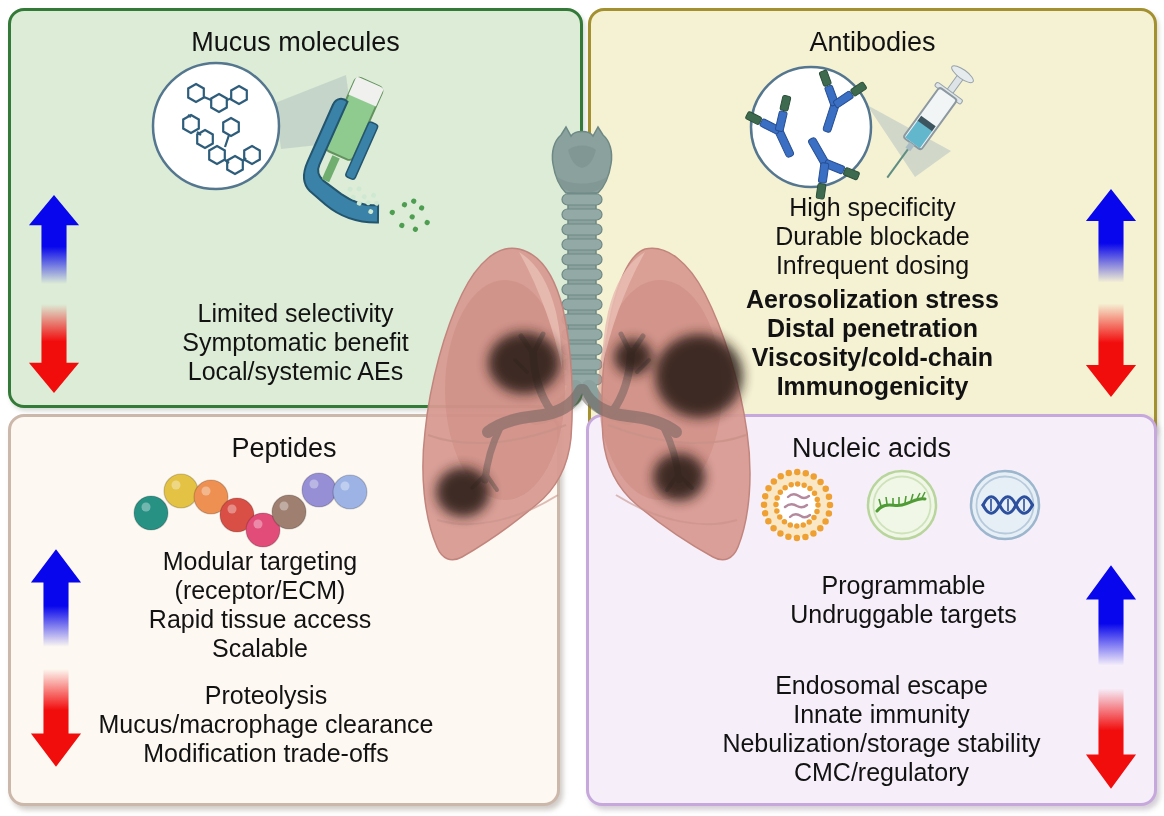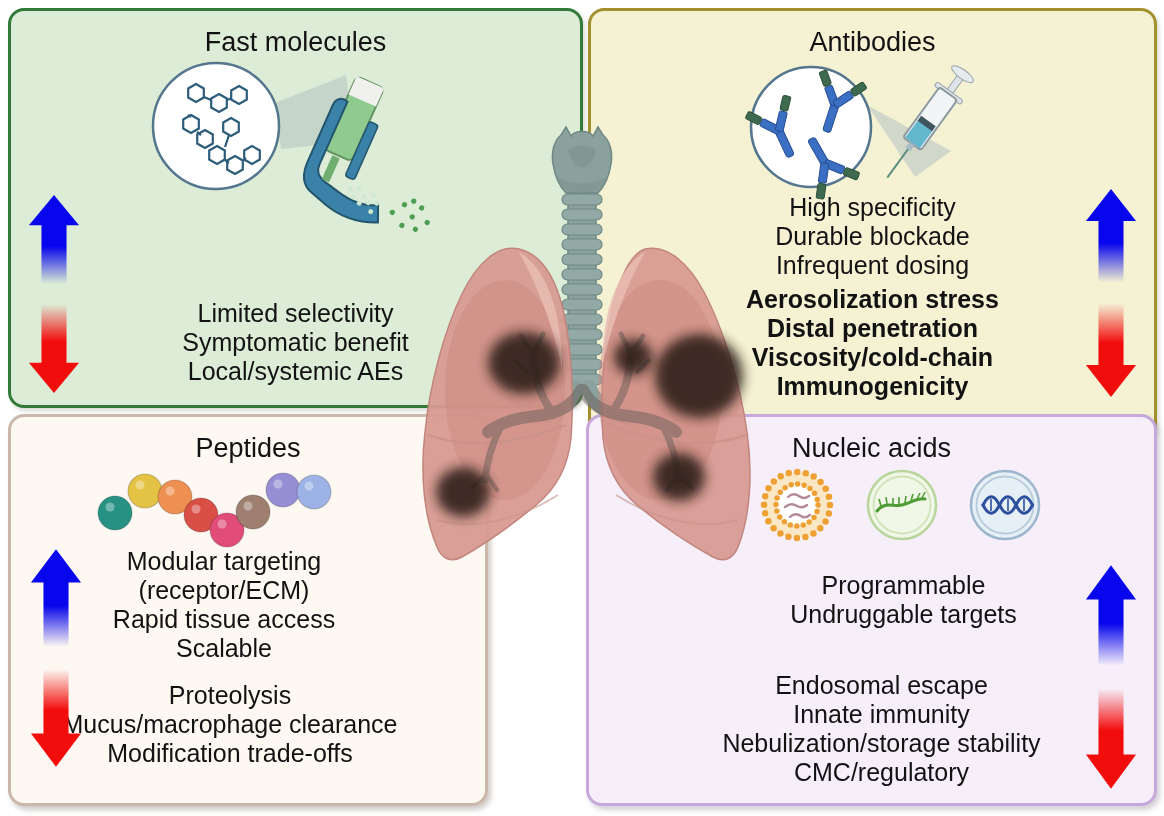--- a/index.html
+++ b/index.html
@@ -3,21 +3,21 @@
 <meta charset="utf-8">
 <style>
   html,body{margin:0;padding:0;background:#ffffff;}
   .canvas{position:relative;width:1164px;height:816px;background:#ffffff;
           font-family:"Liberation Sans","DejaVu Sans",sans-serif;color:#121212;overflow:hidden;}
   .quad{position:absolute;border-radius:16px;border:3px solid;box-sizing:border-box;}
   .quad.tl{left:8px;top:8px;width:575px;height:400px;background:#dcecd6;border-color:#337a38;
            box-shadow:2px 3px 4px rgba(90,110,90,.25);}
   .quad.tr{left:588px;top:8px;width:569px;height:432px;background:#f5f1d3;border-color:#a3902f;
            box-shadow:2px 3px 4px rgba(120,110,70,.25);}
-  .quad.bl{left:8px;top:414px;width:480px;height:392px;background:#fdf8f1;border-color:#cbb8ab;
+  .quad.bl{left:8px;top:414px;width:552px;height:392px;background:#fdf8f1;border-color:#cbb8ab;
            box-shadow:3px 4px 5px rgba(120,105,95,.35);padding-left:12px;}
   .quad.br{left:586px;top:414px;width:571px;height:392px;background:#f6effa;border-color:#c7a8dd;
            box-shadow:3px 4px 5px rgba(115,100,120,.3);padding-left:20px;}
   .qtitle{position:absolute;top:16px;left:0;width:100%;text-align:center;
           font-size:27px;font-weight:400;margin:0;}
   .icon-wrap{position:absolute;left:0;width:100%;display:flex;justify-content:center;}
   .tblock{position:absolute;left:0;width:100%;text-align:center;font-size:25px;line-height:29px;}
   .tl .icon-wrap{top:40px;}
   .tl .pros{top:186px;} .tl .cons{top:288px;}
   .tr .icon-wrap{top:44px;}
@@ -69,21 +69,21 @@
         <rect x="-4" y="-20" width="8" height="20" rx="2" fill="#3a6fc4" stroke="#274f92" stroke-width="1"></rect>
         <rect x="-4" y="-36" width="8" height="15" rx="2" fill="#3e6b4f" stroke="#2a4f38" stroke-width="1"></rect>
       </g>
     </g>
   </defs>
 </svg>
 
 <div class="canvas">
 
   <section class="quad tl">
-    <h2 class="qtitle">Fast molecules</h2>
+    <h2 class="qtitle">Mucus molecules</h2>
     <div class="icon-wrap">
       <svg width="310" height="150" viewBox="0 0 310 150">
         <polygon points="134,52 205,24 214,90 140,98" fill="#b5c3c0" opacity="0.55"></polygon>
         <circle cx="75" cy="75" r="63" fill="#ffffff" stroke="#54768f" stroke-width="2.5"></circle>
         <g stroke="#2d5d7b" stroke-width="2.2">
           <use href="#hex" x="55" y="42"></use>
             <use href="#hex" x="78" y="52"></use>
             <use href="#hex" x="98" y="44"></use>
           <use href="#hex" x="50" y="73"></use>
             <use href="#hex" x="64" y="88"></use>

